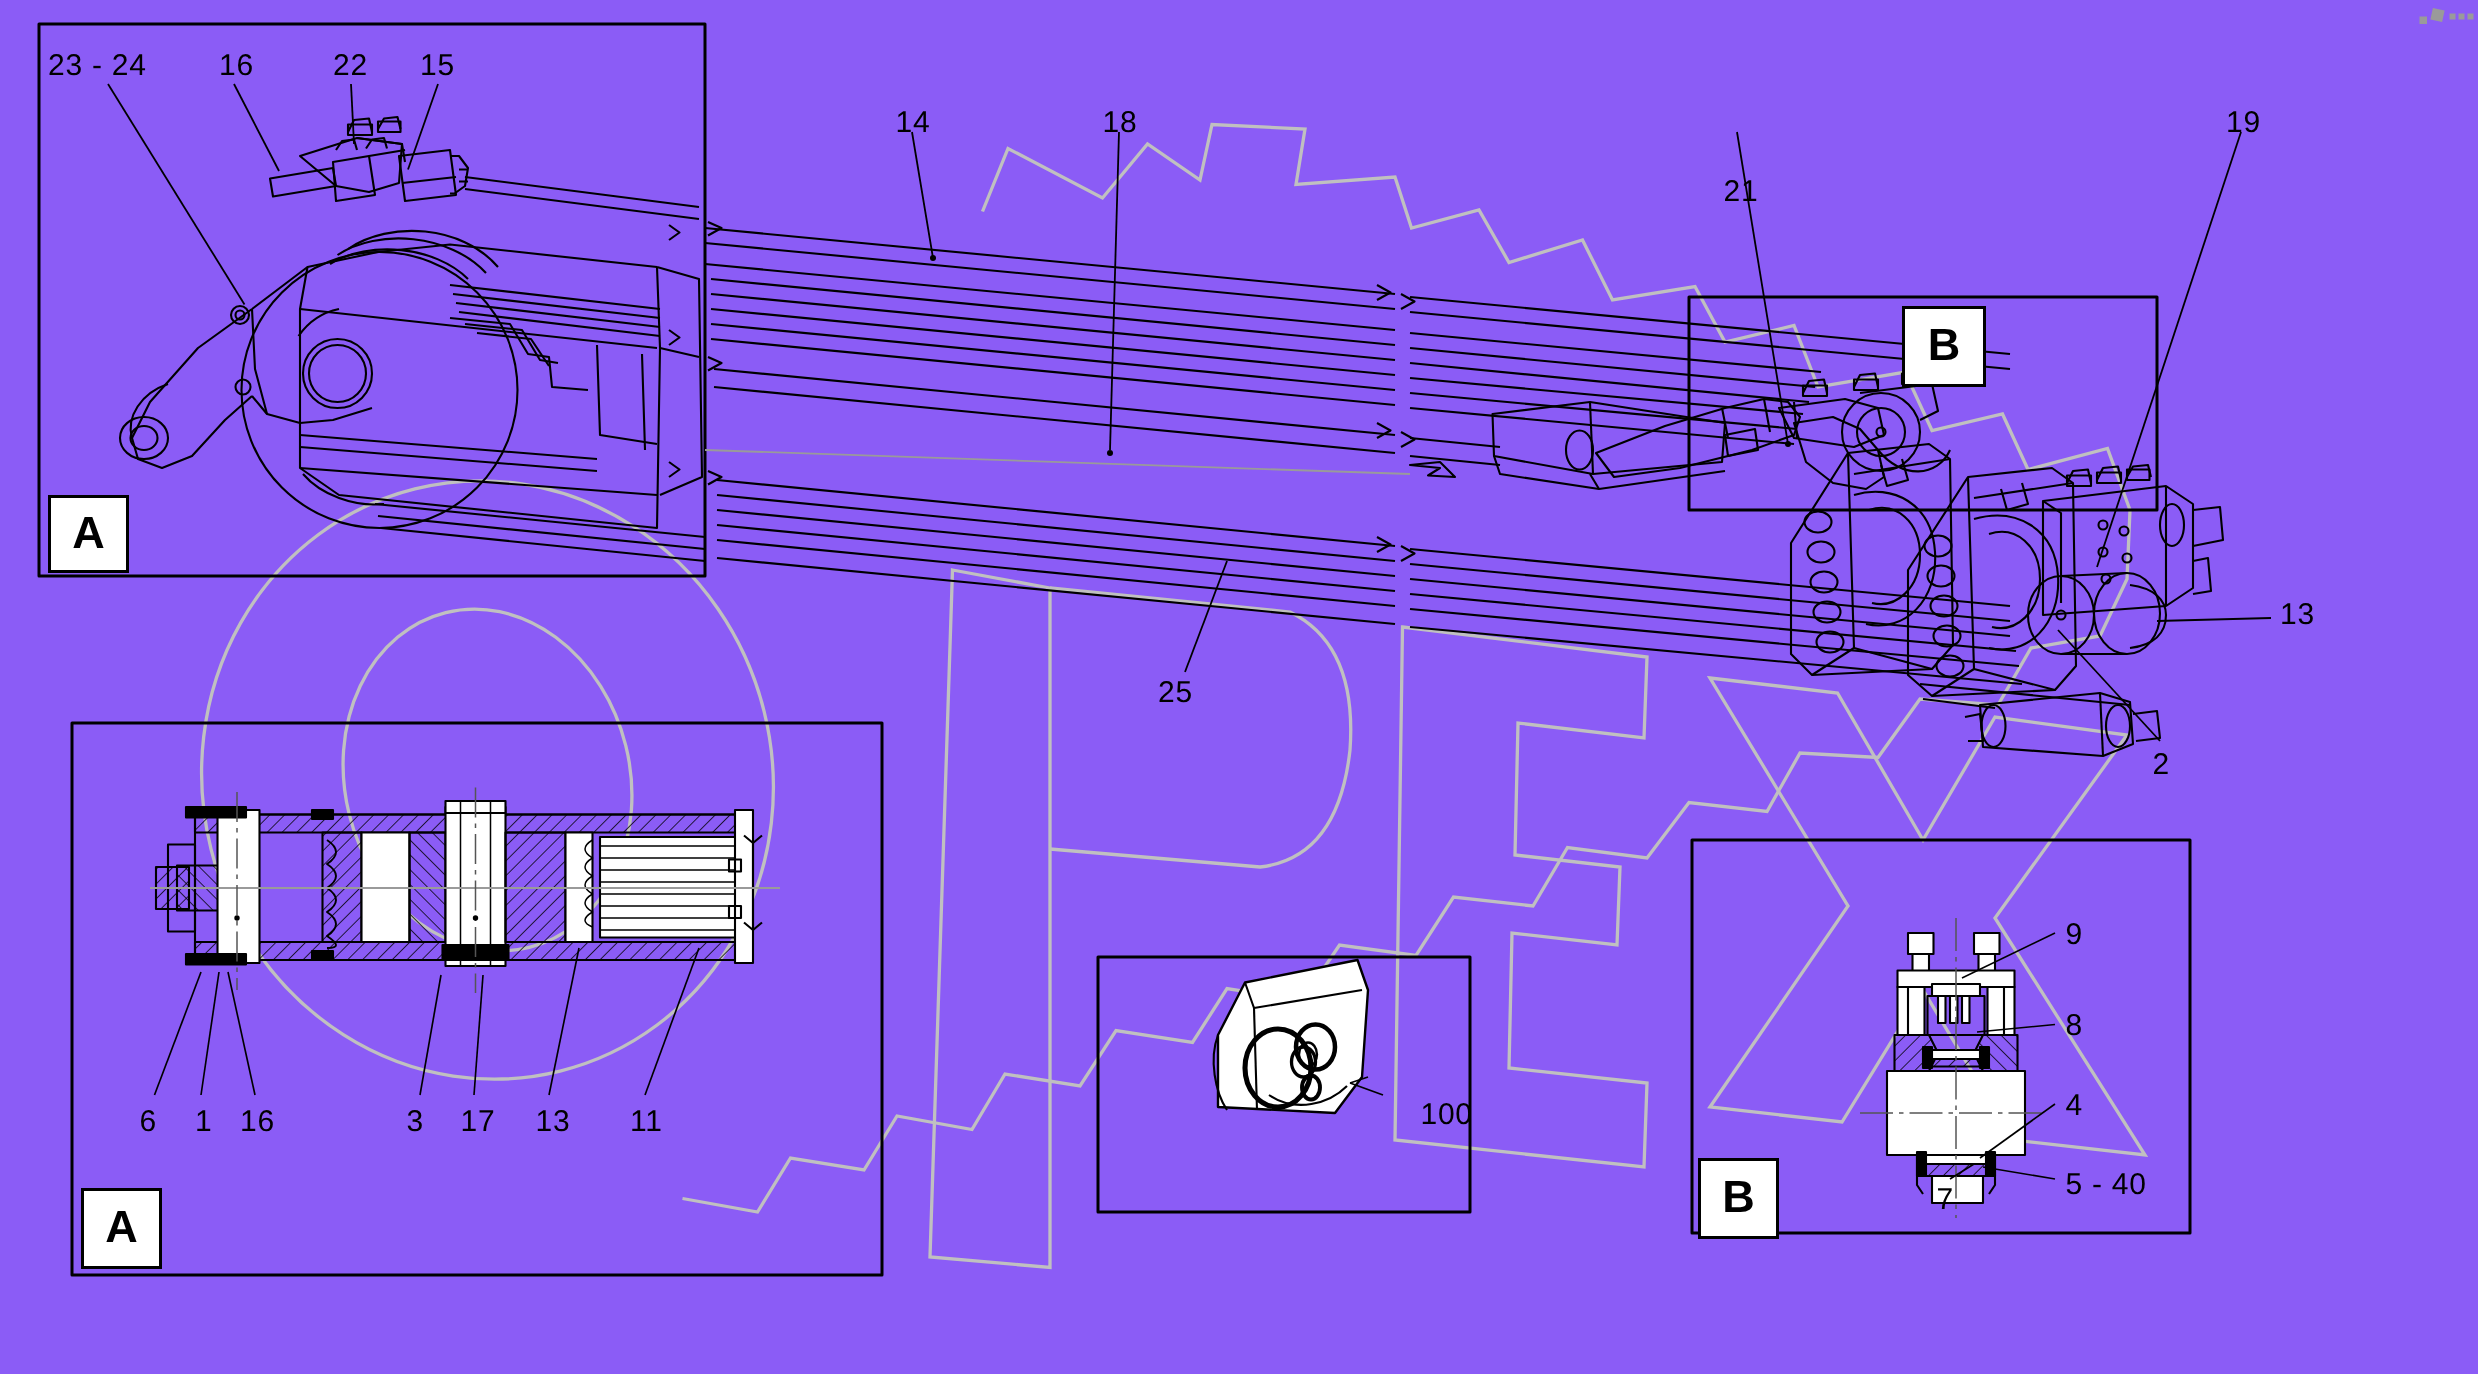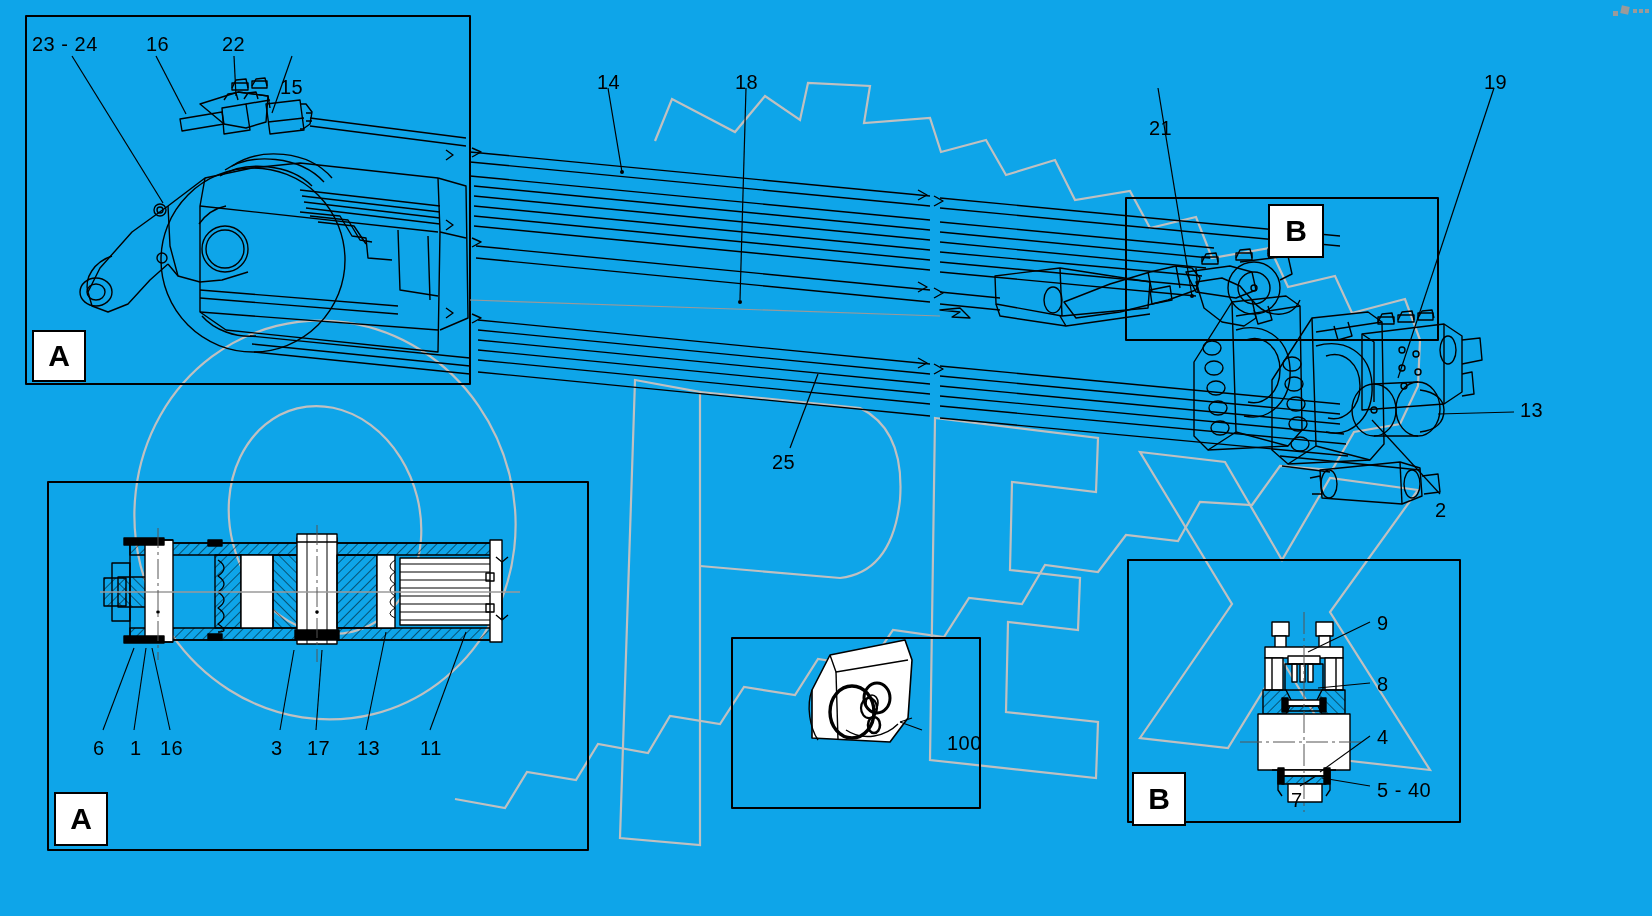--- a/index.html
+++ b/index.html
@@ -1,18 +1,18 @@
 <!DOCTYPE html>
 <html><head>
 <meta charset="utf-8">
 <style>
   html,body{margin:0;padding:0;background:#fff;}
   body{width:1652px;height:916px;overflow:hidden;
        font-family:"Liberation Sans",sans-serif;color:#000;}
-  #root{position:relative;width:1652px;height:916px;background:#0ea5e9;}
+  #root{position:relative;width:1652px;height:916px;background:#8b5cf6;}
 
   
   .wm{position:absolute;left:0;top:0;width:1652px;height:916px;
       pointer-events:none;z-index:1;}
 
   
   .dwg{position:absolute;left:0;top:0;width:1652px;height:916px;z-index:2;}
 
   
   .lbl{position:absolute;z-index:5;font-size:20px;line-height:20px;
@@ -427,21 +427,21 @@
       <circle cx="1192" cy="296" r="2" fill="#000" stroke="none"></circle>
       <circle cx="622" cy="172" r="2" fill="#000" stroke="none"></circle>
     </g>
 
     </g>
   </svg>
 
   <div class="lbl" style="left:32px;  top:34px;">23 - 24</div>
   <div class="lbl" style="left:146px; top:34px;">16</div>
   <div class="lbl" style="left:222px; top:34px;">22</div>
-  <div class="lbl" style="left:280px; top:34px;margin-top:43px;">15</div>
+  <div class="lbl" style="left:280px; top:34px;">15</div>
   <div class="lbl" style="left:597px; top:72px;">14</div>
   <div class="lbl" style="left:735px; top:72px;">18</div>
   <div class="lbl" style="left:1149px;top:72px;margin-top:46px;">21</div>
   <div class="lbl" style="left:1484px;top:72px;">19</div>
   <div class="lbl" style="left:772px; top:452px;">25</div>
   <div class="lbl" style="left:1520px;top:400px;">13</div>
   <div class="lbl" style="left:1435px;top:500px;">2</div>
 
   <div class="lbl" style="left:93px;  top:738px;">6</div>
   <div class="lbl" style="left:130px; top:738px;">1</div>

